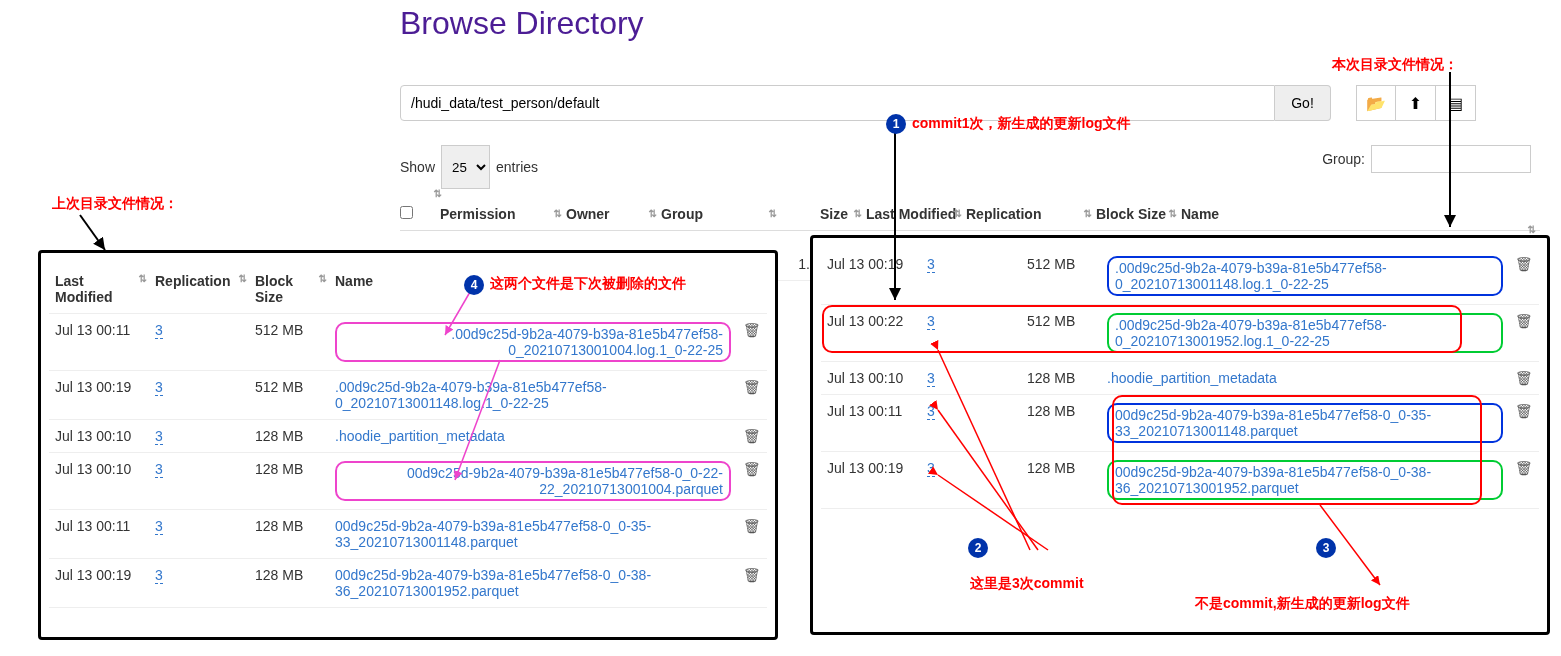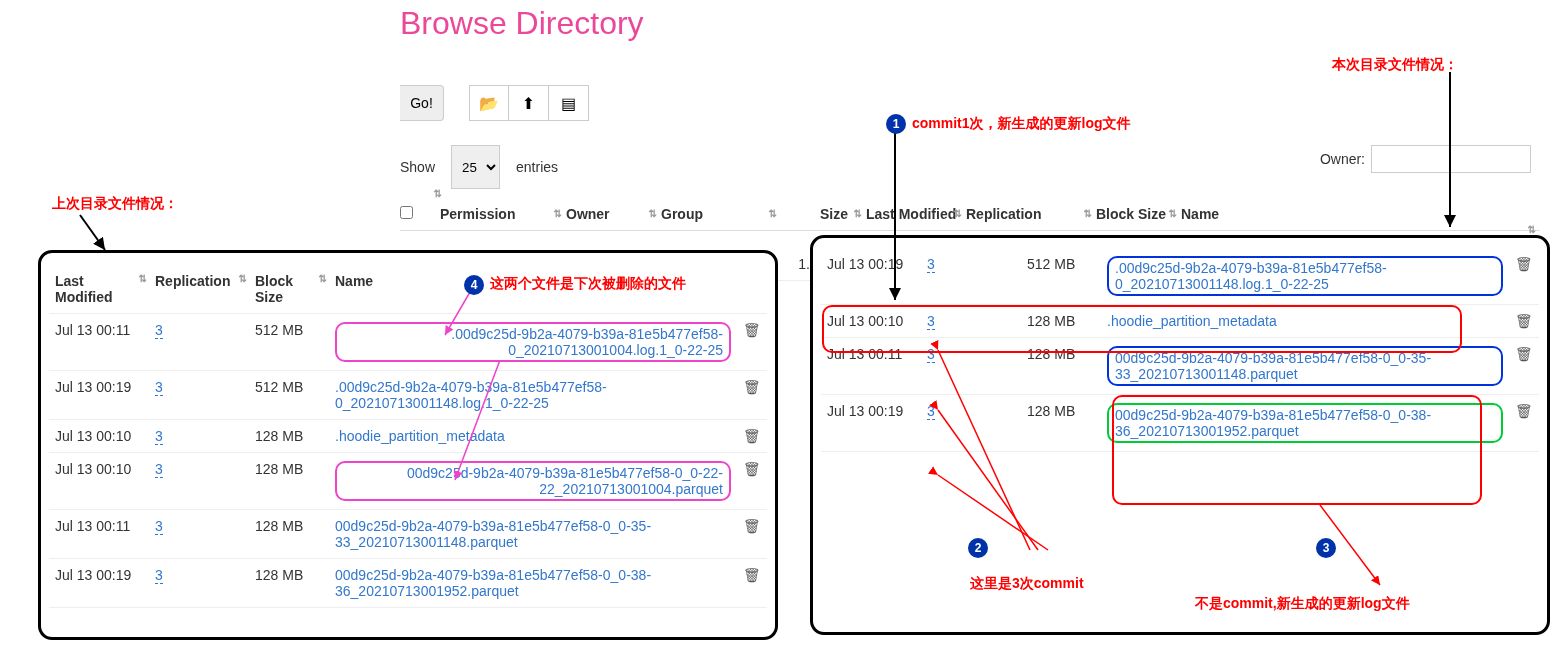--- a/index.html
+++ b/index.html
@@ -1,24 +1,24 @@
 <!DOCTYPE html>
 <html><head>
 <meta charset="utf-8">
 <style>
   * { box-sizing: border-box; margin: 0; padding: 0; }
   body { font-family: Arial, sans-serif; font-size: 14px; color: #333; background: #fff; width: 1561px; height: 656px; position: relative; overflow: hidden; }
-  .heading { font-size: 32px; font-weight: 400; color: #ec4899; position: absolute; left: 400px; top: 5px; }
+  .heading { font-size: 32px; font-weight: 400; color: #4c1d95; position: absolute; left: 400px; top: 5px; }
   .path-bar { position: absolute; left: 400px; top: 85px; display: flex; align-items: center; }
   .path-input { width: 875px; height: 36px; border: 1px solid #ccc; border-radius: 4px 0 0 4px; padding: 0 10px; font-size: 14px; }
-  .go-btn { width: 44px; height: 36px; border: 1px solid #ccc; border-left: none; border-radius: 0 4px 4px 0; background: #eee; cursor: pointer; font-size: 14px; }
+  .go-btn { width: 56px; height: 36px; border: 1px solid #ccc; border-left: none; border-radius: 0 4px 4px 0; background: #eee; cursor: pointer; font-size: 14px; }
   .btn-group { display: flex; margin-left: 25px; }
   .icon-btn { width: 40px; height: 36px; border: 1px solid #ccc; background: #fff; cursor: pointer; display: flex; align-items: center; justify-content: center; font-size: 16px; }
   .icon-btn + .icon-btn { border-left: none; }
-  .show-entries { position: absolute; left: 400px; top: 145px; font-size: 14px; display: flex; align-items: center; gap: 16px; }
+  .show-entries { position: absolute; left: 400px; top: 145px; font-size: 14px; display: flex; align-items: center; gap: 6px; }
   .show-entries select { height: 44px; border: 1px solid #ccc; padding: 0 6px; }
   .search-box { position: absolute; right: 30px; top: 145px; font-size: 14px; display: flex; align-items: center; gap: 6px; }
   .search-box input { height: 28px; width: 160px; border: 1px solid #ccc; padding: 0 6px; }
   
   .main-header-row { position: absolute; left: 400px; top: 195px; width: 1140px; display: flex; align-items: flex-end; border-bottom: 1px solid #ddd; padding-bottom: 8px; font-weight: bold; }
   .main-header-row .col { position: relative; }
   .sort-icon { font-size: 10px; color: #999; position: absolute; right: 4px; top: 2px; }
   .chk-col { width: 40px; }
   .perm-col { width: 126px; }
   .owner-col { width: 95px; }
@@ -27,21 +27,21 @@
   .lm-col-h { width: 100px; }
   .rep-col-h { width: 130px; }
   .bs-col-h { width: 85px; }
   .name-col-h { flex: 1; }
   .del-col-h { width: 40px; }
   
   .peek-row { position: absolute; left: 400px; top: 247px; width: 1140px; display: flex; align-items: center; padding: 3px 0; border-bottom: 1px solid #eee; z-index: 0;}
   .peek-row .chk-col input { margin-left: 4px; }
   
   
-  .panel { position: absolute; border: 3px solid #000; border-radius: 14px; background: #fff; z-index: 5; }
+  .panel { position: absolute; border: 3px solid #000; border-radius: 4px; background: #fff; z-index: 5; }
   .panel-left { left: 38px; top: 250px; width: 740px; height: 390px; padding: 12px 8px; }
   .panel-right { left: 810px; top: 235px; width: 740px; height: 400px; padding: 10px 8px; }
   
   .tbl { width: 100%; border-collapse: collapse; table-layout: fixed; }
   .tbl th, .tbl td { padding: 8px 6px; text-align: left; vertical-align: top; border-bottom: 1px solid #eee; font-size: 14px; }
   .tbl th { font-weight: bold; position: relative; }
   .tbl th .sort-ic { font-size: 10px; color: #999; position: absolute; right: 2px; top: 8px; }
   .lm-col { width: 100px; }
   .rep-col { width: 100px; }
   .bs-col { width: 80px; }
@@ -63,36 +63,37 @@
   .numdot { display: inline-flex; width: 20px; height: 20px; background: #0033aa; color: #fff; border-radius: 50%; align-items: center; justify-content: center; font-size: 12px; font-weight: bold; z-index: 10; position: absolute; }
   
   svg.arrow { position: absolute; z-index: 9; pointer-events: none; overflow: visible; }
 </style>
 </head>
 <body>
 
 <h1 class="heading">Browse Directory</h1>
 
 <div class="path-bar">
+  <input class="path-input" value="/hudi_data/test_person/default" style="">
   <button class="go-btn">Go!</button>
   <div class="btn-group">
     <button class="icon-btn">📂</button>
     <button class="icon-btn">⬆</button>
     <button class="icon-btn">▤</button>
   </div>
 </div>
 
 <div class="show-entries">
   <span>Show</span>
   <select><option>25</option></select>
   <span>entries</span>
 </div>
 
 <div class="search-box">
-  <span>Owner:</span>
+  <span>Group:</span>
   <input style="">
 </div>
 
 <div class="main-header-row">
   <div class="col chk-col"><input type="checkbox" style=""><span class="sort-icon" style="right:-2px;top:-18px;">⇅</span></div>
   <div class="col perm-col"><span>Permission</span><span class="sort-icon">⇅</span></div>
   <div class="col owner-col"><span>Owner</span><span class="sort-icon">⇅</span></div>
   <div class="col group-col"><span>Group</span><span class="sort-icon">⇅</span></div>
   <div class="col size-col-h"><span>Size</span><span class="sort-icon">⇅</span></div>
   <div class="col lm-col-h"><span>Last Modified</span><span class="sort-icon">⇅</span></div>
@@ -174,20 +175,27 @@
   <table class="tbl" id="right-table">
     <tbody>
         <tr>
       <td class="lm-col">Jul 13 00:19</td>
       <td class="rep-col"><a class="link dash">3</a></td>
       <td class="bs-col">512 MB</td>
       <td class="name-col"><span class="hl-box hl-blue"><a class="link">.00d9c25d-9b2a-4079-b39a-81e5b477ef58-0_20210713001148.log.1_0-22-25</a></span></td>
       <td class="del-col"><span class="trash">🗑</span></td>
         </tr>
         <tr>
+      <td class="lm-col">Jul 13 00:22</td>
+      <td class="rep-col"><a class="link dash">3</a></td>
+      <td class="bs-col">512 MB</td>
+      <td class="name-col"><span class="hl-box hl-green"><a class="link">.00d9c25d-9b2a-4079-b39a-81e5b477ef58-0_20210713001952.log.1_0-22-25</a></span></td>
+      <td class="del-col"><span class="trash">🗑</span></td>
+        </tr>
+        <tr>
       <td class="lm-col">Jul 13 00:10</td>
       <td class="rep-col"><a class="link dash">3</a></td>
       <td class="bs-col">128 MB</td>
       <td class="name-col"><a class="link">.hoodie_partition_metadata</a></td>
       <td class="del-col"><span class="trash">🗑</span></td>
         </tr>
         <tr>
       <td class="lm-col">Jul 13 00:11</td>
       <td class="rep-col"><a class="link dash">3</a></td>
       <td class="bs-col">128 MB</td>

